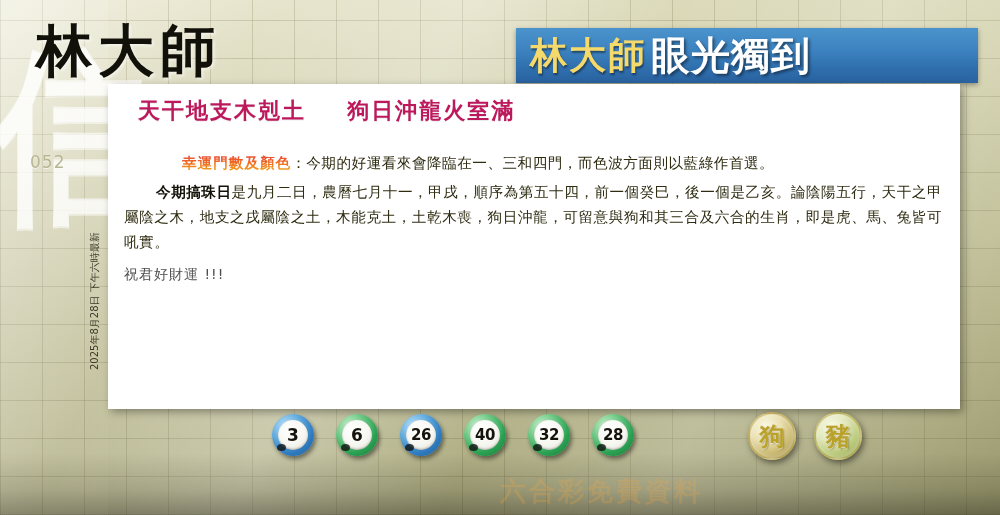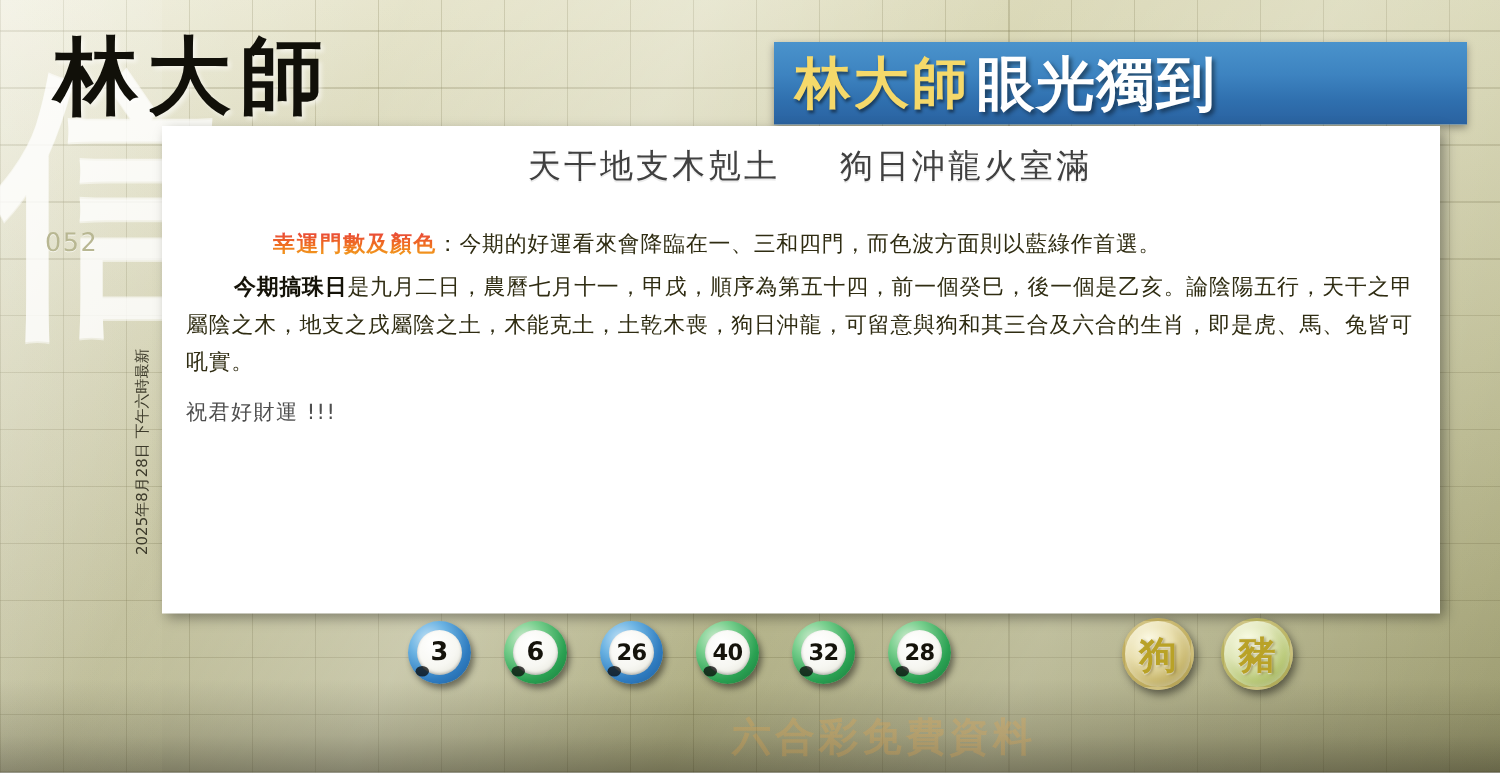--- a/index.html
+++ b/index.html
@@ -99,26 +99,25 @@
 
   
   #panel {
     position:absolute; left:108px; top:84px; width:852px; height:325px;
     background:#ffffff;
     box-shadow: 3px 3px 8px rgba(0,0,0,0.35);
     padding: 8px 18px 10px 16px;
   }
   #panel-title {
     font-family: "DejaVu Sans","Liberation Sans", sans-serif;
-    font-size: 22px; font-weight: 400;
-    color:#404040;
+    font-size: 22px; font-weight: 700;
+    color:#be185d;
     letter-spacing: 2px;
     padding: 4px 0 6px 14px;
     text-shadow: 0 1px 0 rgba(0,0,0,0.08);
-    text-align: center;
   }
   #panel-title .gap { display:inline-block; width:22px; }
 
   .body-text {
     font-family: "DejaVu Sans","Liberation Sans", sans-serif;
     font-size: 14.6px;
     line-height: 25px;
     color: #2f2c12;
     letter-spacing: 0.5px;
     text-align: justify;
@@ -197,21 +196,21 @@
     font-size: 25px; font-weight:700;
     background: radial-gradient(circle at 36% 30%, #fdfbe8 0%, #e9dfae 38%, #c9b86e 64%, #8e7f3c 100%);
     color:#b9a227;
     text-shadow: 0 1px 1px rgba(255,255,255,0.75), 1px 1px 2px rgba(90,70,10,0.55);
     box-shadow: 2px 3px 6px rgba(0,0,0,0.5), inset 0 0 6px rgba(255,255,255,0.5);
     border: 2px solid rgba(190,170,90,0.6);
   }
   .medal.pig { background: radial-gradient(circle at 36% 30%, #fbfde8 0%, #dfe6b7 38%, #b7c774 64%, #7f8f3c 100%); }
 
   #footer-watermark {
-    position:absolute; left:488px; bottom:6px;
+    position:absolute; left:500px; bottom:6px;
     font-family: "DejaVu Serif","Liberation Serif", serif;
     font-size: 26px; letter-spacing: 3px; font-weight:700;
     color: rgba(255,170,60,0.22);
     white-space: nowrap;
   }
 </style>
 </head>
 <body>
 
 <div id="page">

